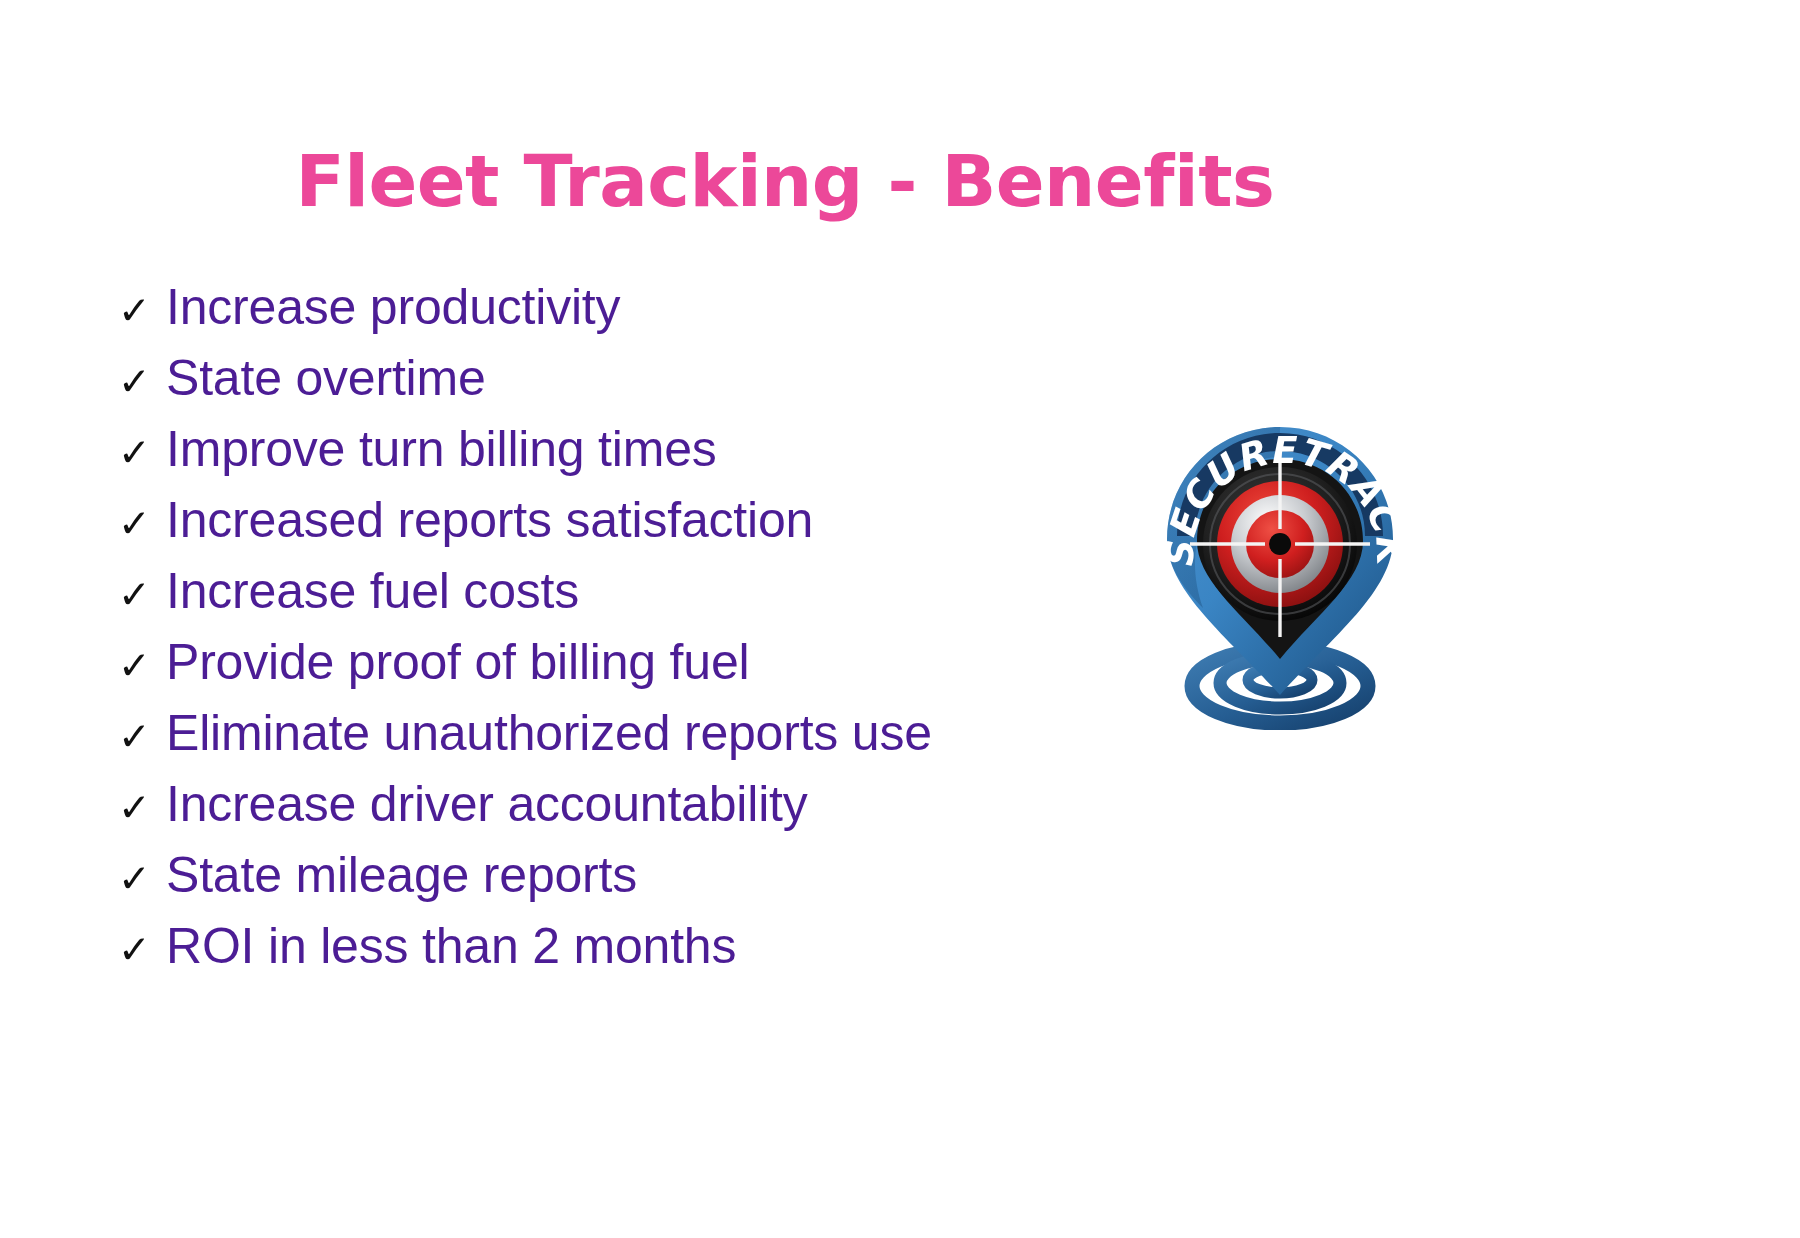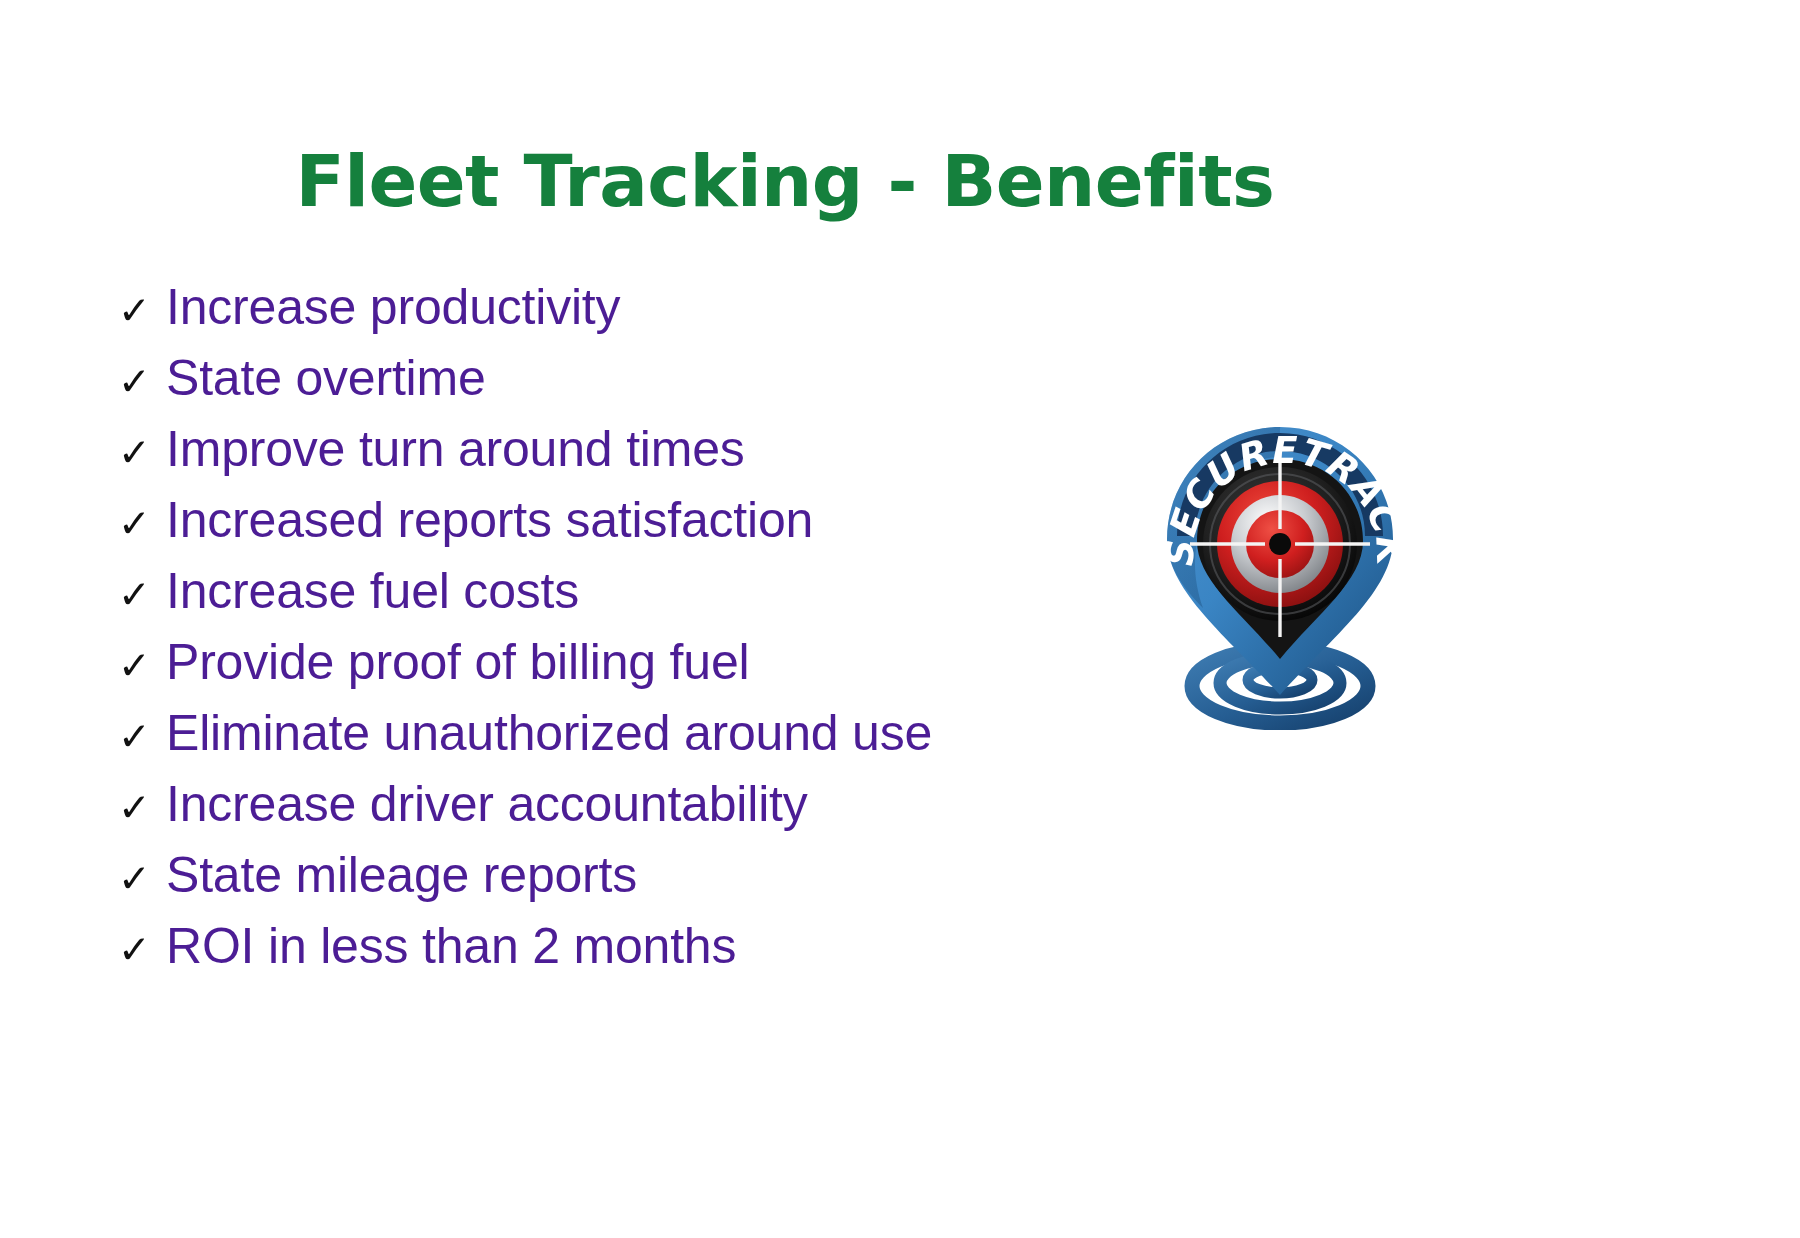--- a/index.html
+++ b/index.html
@@ -25,21 +25,21 @@
   .slide-title {
     position: absolute;
     top: 96px;
     left: 0;
     width: 1570px;
     text-align: center;
     font-family: "DejaVu Sans", "Liberation Sans", sans-serif;
     font-weight: bold;
     font-size: 72px;
     line-height: 1.05;
-    color: #15803d;
+    color: #ec4899;
     letter-spacing: -0.5px;
     white-space: nowrap;
   }
 
   
   .benefits-list {
     position: absolute;
     top: 272px;
     left: 118px;
     width: 1030px;
@@ -97,37 +97,37 @@
     <li class="benefit-item">
       <span class="check-icon">✓</span>
       <span class="benefit-label">Increase productivity</span>
     </li>
     <li class="benefit-item">
       <span class="check-icon">✓</span>
       <span class="benefit-label">State overtime</span>
     </li>
     <li class="benefit-item">
       <span class="check-icon">✓</span>
-      <span class="benefit-label">Improve turn around times</span>
+      <span class="benefit-label">Improve turn billing times</span>
     </li>
     <li class="benefit-item">
       <span class="check-icon">✓</span>
       <span class="benefit-label">Increased reports satisfaction</span>
     </li>
     <li class="benefit-item">
       <span class="check-icon">✓</span>
       <span class="benefit-label">Increase fuel costs</span>
     </li>
     <li class="benefit-item">
       <span class="check-icon">✓</span>
       <span class="benefit-label">Provide proof of billing fuel</span>
     </li>
     <li class="benefit-item">
       <span class="check-icon">✓</span>
-      <span class="benefit-label">Eliminate unauthorized around use</span>
+      <span class="benefit-label">Eliminate unauthorized reports use</span>
     </li>
     <li class="benefit-item">
       <span class="check-icon">✓</span>
       <span class="benefit-label">Increase driver accountability</span>
     </li>
     <li class="benefit-item">
       <span class="check-icon">✓</span>
       <span class="benefit-label">State mileage reports</span>
     </li>
     <li class="benefit-item">

